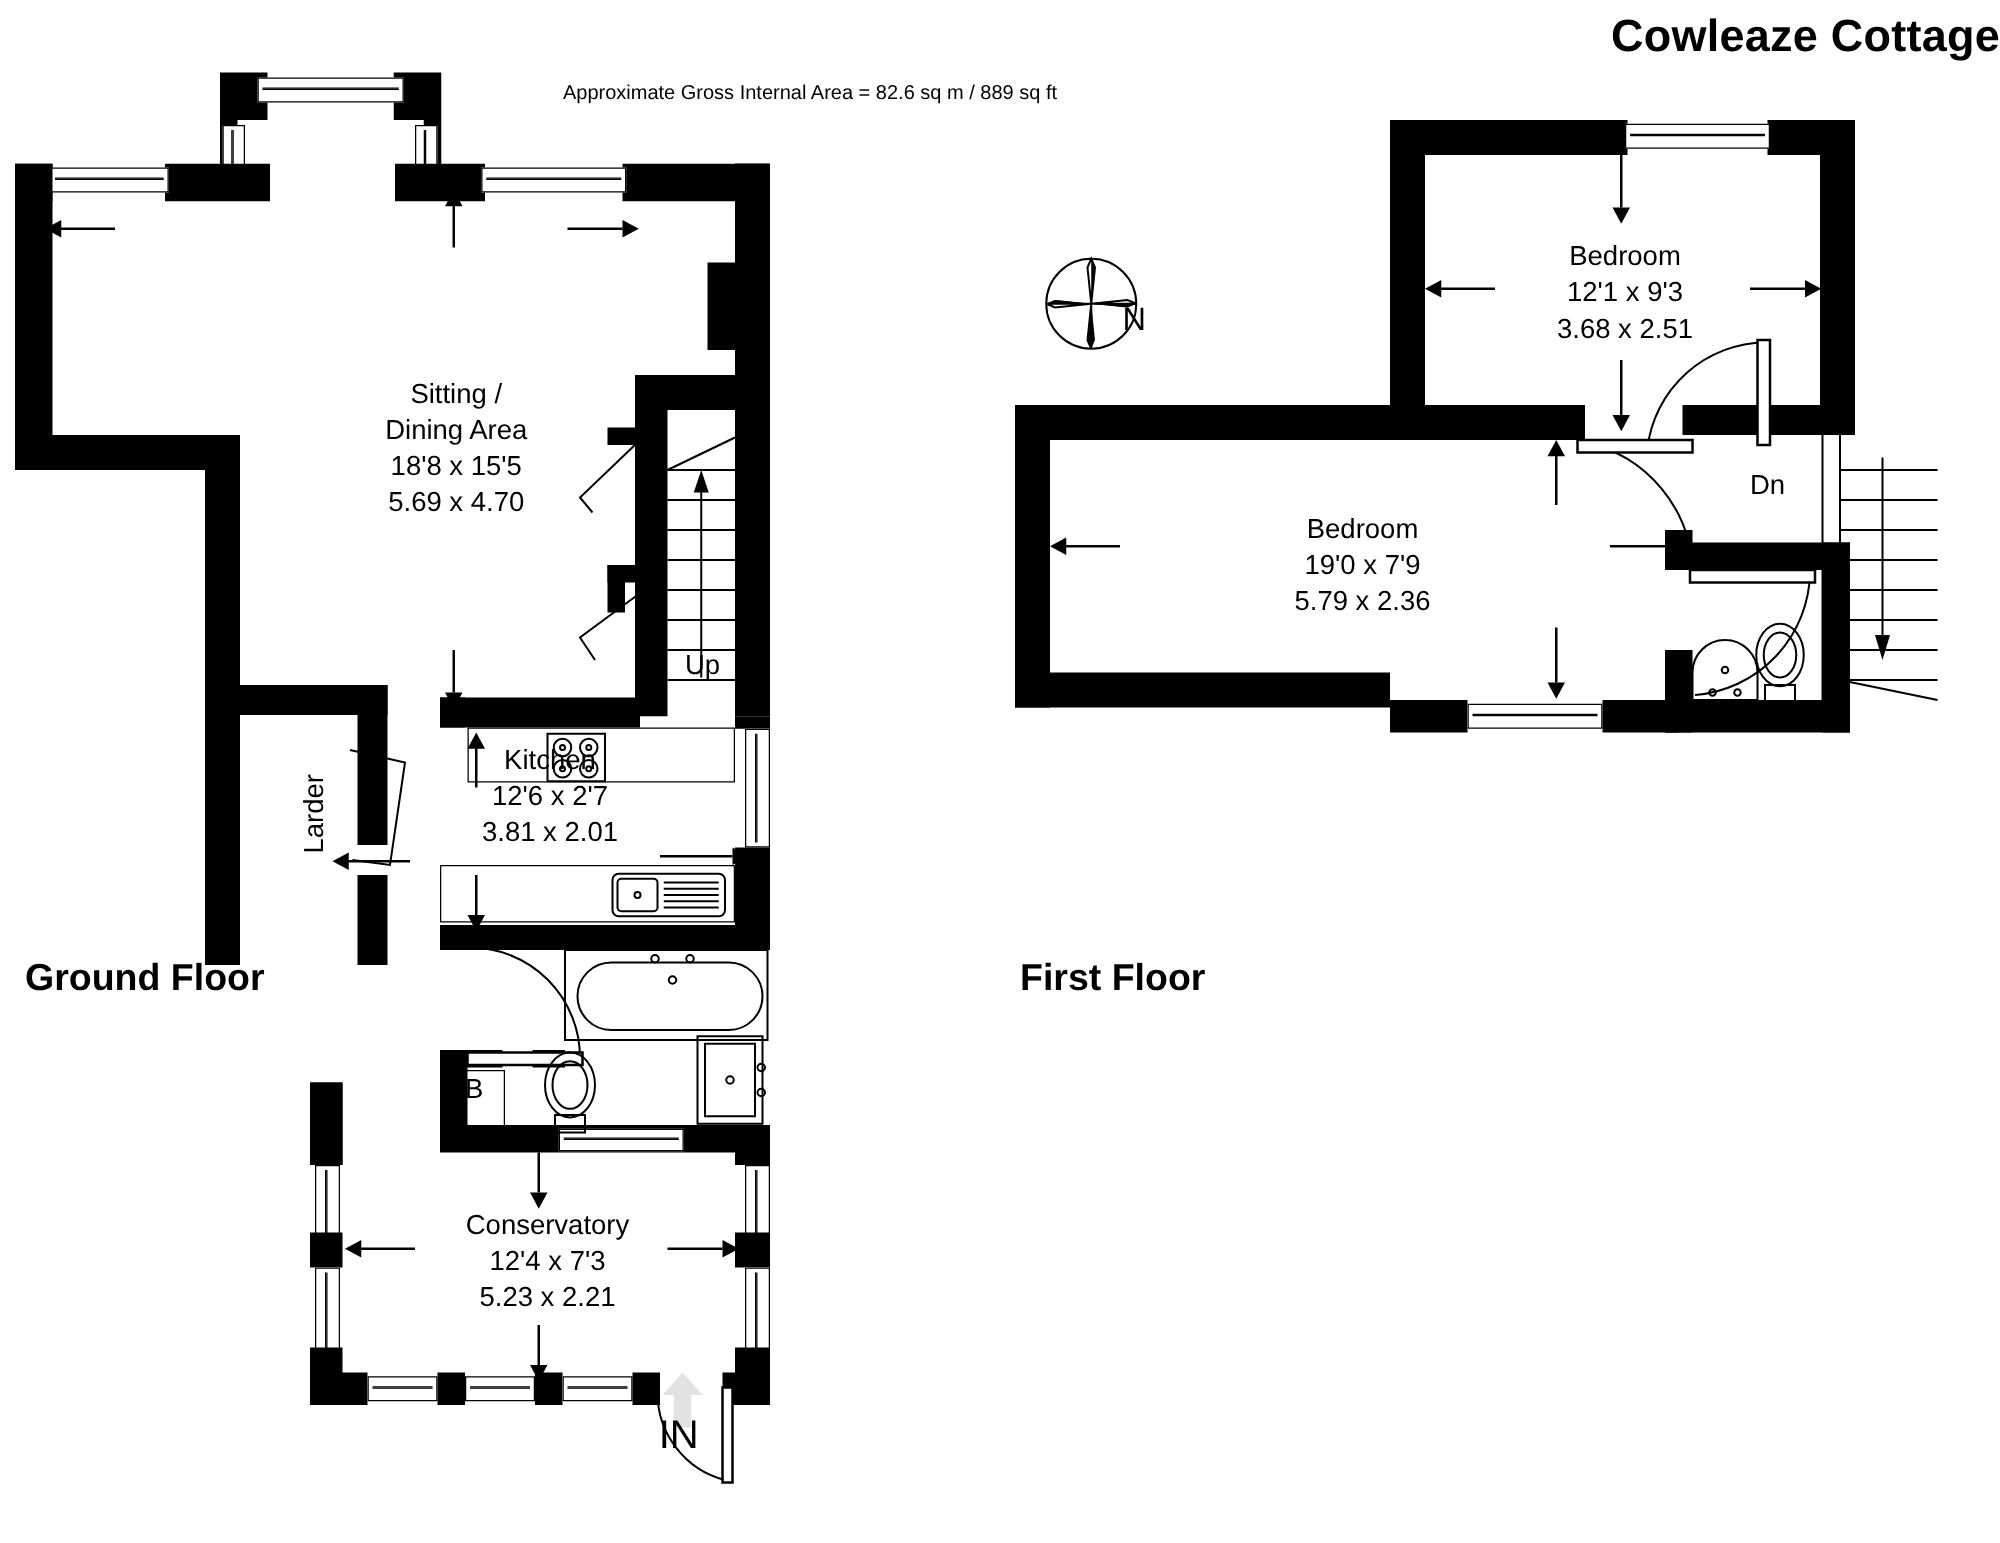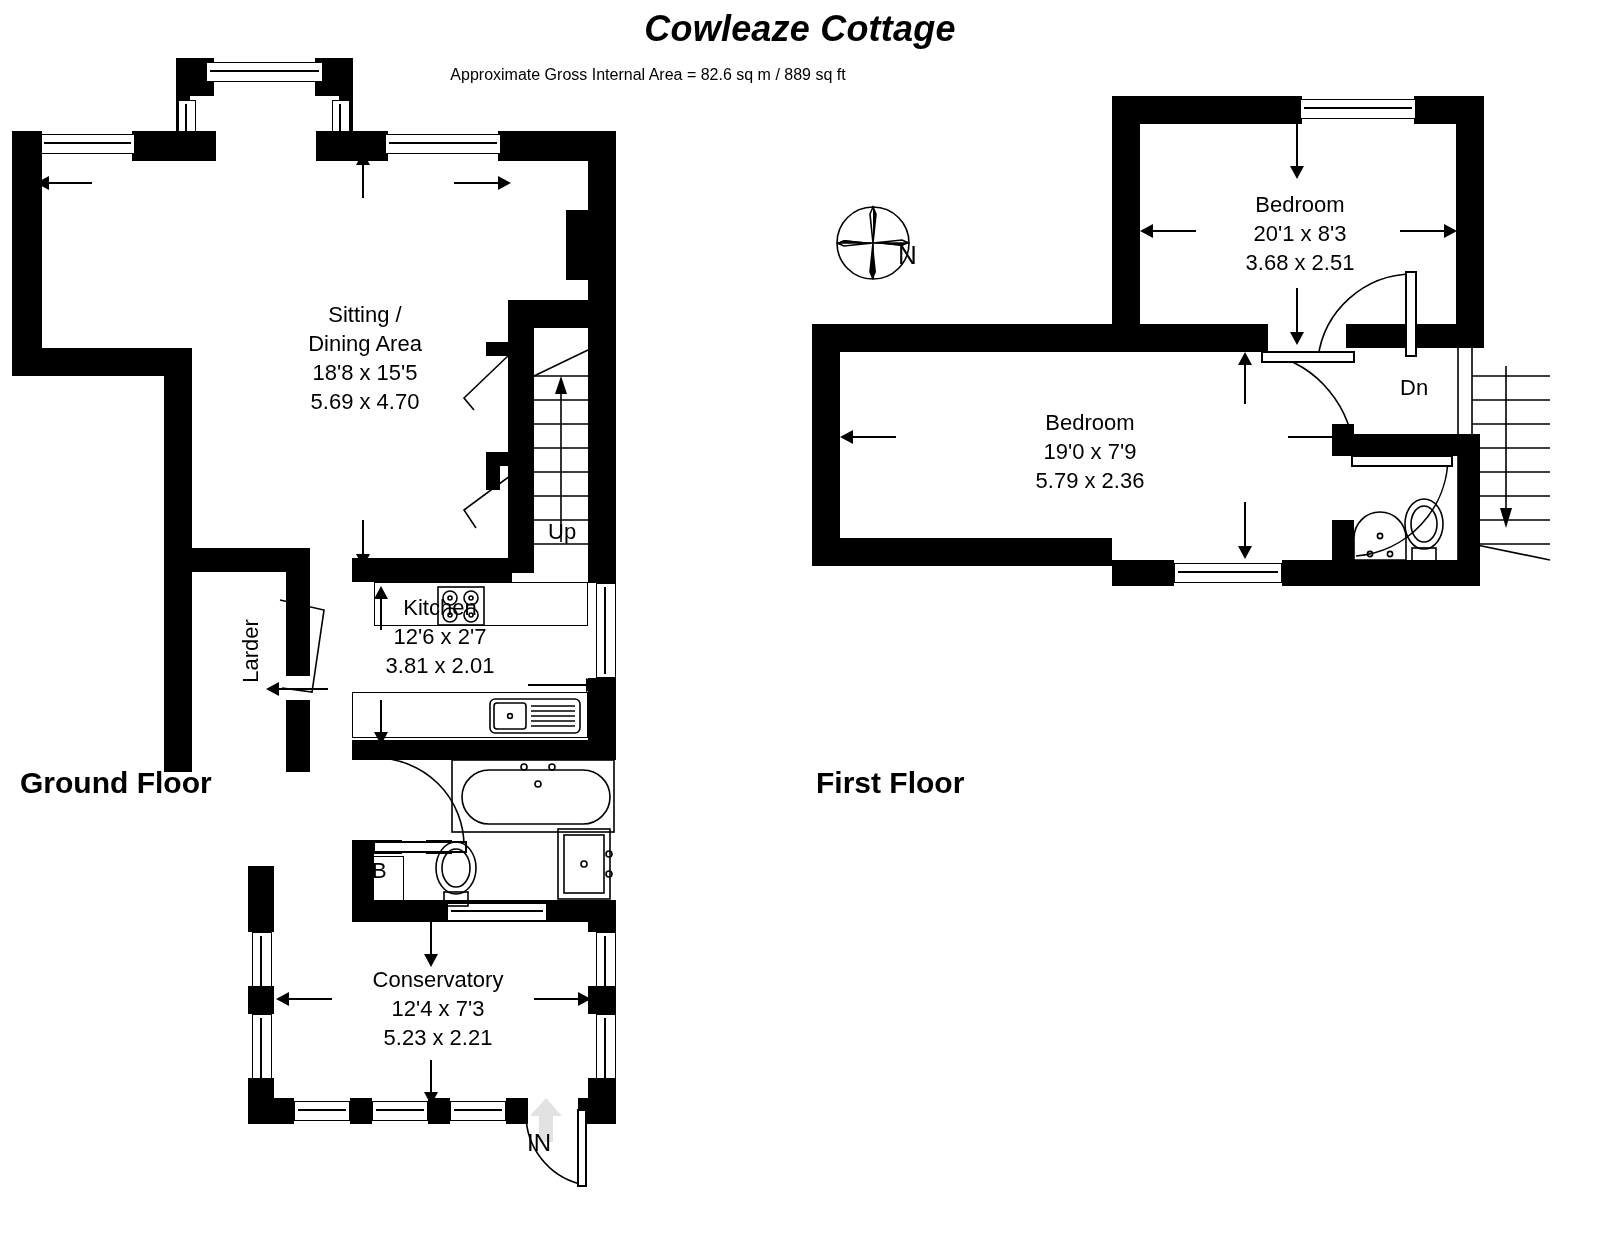--- a/index.html
+++ b/index.html
@@ -1,22 +1,22 @@
 <!DOCTYPE html>
 <html><head>
 <meta charset="utf-8">
 <style>
   html,body{margin:0;padding:0;background:#ffffff;}
   body{width:1600px;height:1234px;position:relative;overflow:hidden;
        font-family:"Liberation Sans","DejaVu Sans",sans-serif;color:#000;}
   .stage{position:absolute;left:0;top:0;width:1600px;height:1234px;}
 
   
-  .title{position:absolute;left:0;top:8px;width:1600px;text-align:center;
-         font-size:36px;font-weight:bold;letter-spacing:.2px;font-style:italic;}
+  .title{position:absolute;left:0;top:8px;width:1600px;text-align:right;
+         font-size:36px;font-weight:bold;letter-spacing:.2px;}
   .subtitle{position:absolute;left:0;top:66px;width:1296px;text-align:center;
             font-size:16px;}
   .floorlabel{position:absolute;font-size:30px;font-weight:bold;}
   .roomlabel{position:absolute;text-align:center;font-size:22px;line-height:29px;
              white-space:nowrap;}
   .roomlabel .nm{display:block;}
   .smalllabel{position:absolute;font-size:22px;}
   .rot90{transform:rotate(-90deg);transform-origin:50% 50%;}
 
   
@@ -222,21 +222,21 @@
     <div class="w" style="left:506px;top:1098px;width:22px;height:26px;"></div>
     <div class="w" style="left:578px;top:1098px;width:38px;height:26px;"></div>
 
     <svg style="left:524px;top:1110px;" width="64" height="80" viewBox="0 0 64 80">
       <path d="M2 4 A72 72 0 0 0 56 74" class="stroke1"></path>
       <rect x="54" y="0" width="8" height="76" class="fillwht"></rect>
     </svg>
     <svg style="left:524px;top:1096px;" width="44" height="48" viewBox="0 0 44 48">
       <polygon class="ghostf" points="22,2 38,20 29,20 29,46 15,46 15,20 6,20"></polygon>
     </svg>
-    <div class="smalllabel" style="left:527px;top:1129px;font-size:24px;font-weight:500;">IN</div>
+    <div class="smalllabel" style="left:527px;top:1129px;font-size:32px;font-weight:500;">IN</div>
 
     <div class="arr" style="left:36px;top:176px;">
       <div class="ln" style="left:12px;top:6px;width:44px;height:2px;"></div>
       <div class="hd lt" style="left:0;top:0;"></div>
     </div>
     <div class="arr" style="left:356px;top:152px;">
       <div class="ln" style="left:6px;top:12px;width:2px;height:34px;"></div>
       <div class="hd up" style="left:0;top:0;"></div>
     </div>
     <div class="arr" style="left:454px;top:176px;">
@@ -399,21 +399,21 @@
       <div class="ln" style="left:0;top:6px;width:44px;height:2px;"></div>
       <div class="hd rt" style="left:44px;top:0;"></div>
     </div>
     <div class="arr" style="left:1238px;top:502px;">
       <div class="ln" style="left:6px;top:0;width:2px;height:44px;"></div>
       <div class="hd dn" style="left:0;top:44px;"></div>
     </div>
 
     <div class="roomlabel" style="left:1180px;top:190px;width:240px;">
       <span class="nm">Bedroom</span>
-      <span class="nm">20'1 x 8'3</span>
+      <span class="nm">12'1 x 9'3</span>
       <span class="nm">3.68 x 2.51</span>
     </div>
 
     <div class="roomlabel" style="left:970px;top:408px;width:240px;">
       <span class="nm">Bedroom</span>
       <span class="nm">19'0 x 7'9</span>
       <span class="nm">5.79 x 2.36</span>
     </div>
 
     <div class="floorlabel" style="left:816px;top:766px;">First Floor</div>

